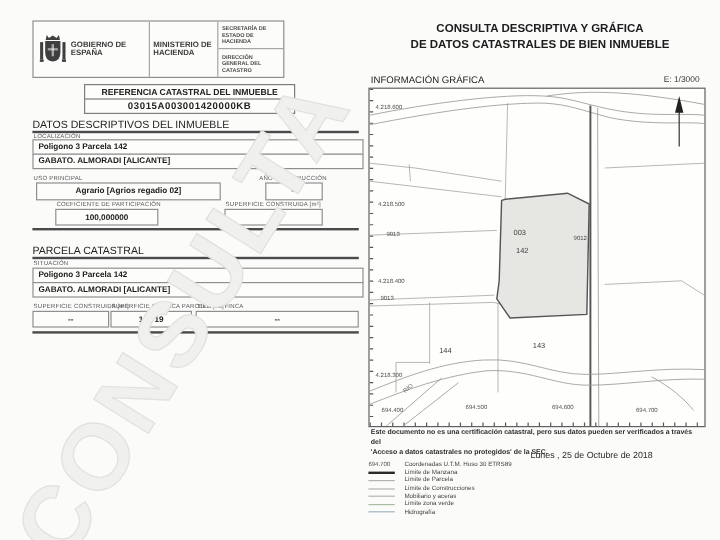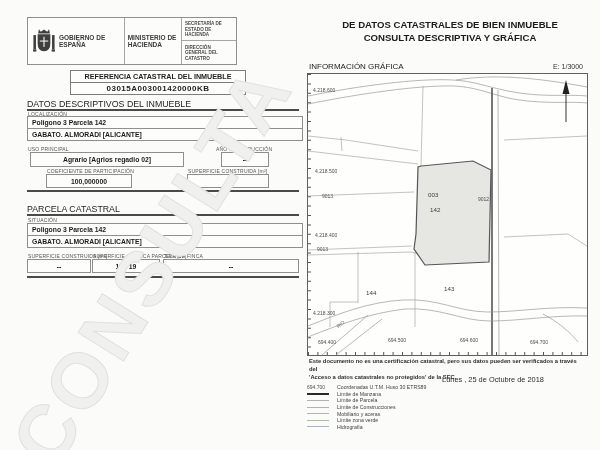--- a/index.html
+++ b/index.html
@@ -83,22 +83,22 @@
   <div class="hdr-cell hdr-min">
     <div class="hdr-txt">MINISTERIO DE HACIENDA</div>
   </div>
   <div class="hdr-right">
     <div class="hdr-txt-sm">SECRETARÍA DE ESTADO DE HACIENDA</div>
     <div class="hdr-txt-sm">DIRECCIÓN GENERAL DEL CATASTRO</div>
   </div>
 </div>
 
 <div class="abs doc-title">
+  <div>CONSULTA DESCRIPTIVA Y GRÁFICA</div>
   <div>DE DATOS CATASTRALES DE BIEN INMUEBLE</div>
-  <div>CONSULTA DESCRIPTIVA Y GRÁFICA</div>
 </div>
 
 <div class="abs ref-box">
   <div class="ref-label">REFERENCIA CATASTRAL DEL INMUEBLE</div>
   <div class="ref-value">03015A003001420000KB</div>
 </div>
 
 <div class="abs section-title" style="left:27px;top:99px;">DATOS DESCRIPTIVOS DEL INMUEBLE</div>
 <div class="abs thickline" style="left:27px;top:109px;width:272px;"></div>
 

